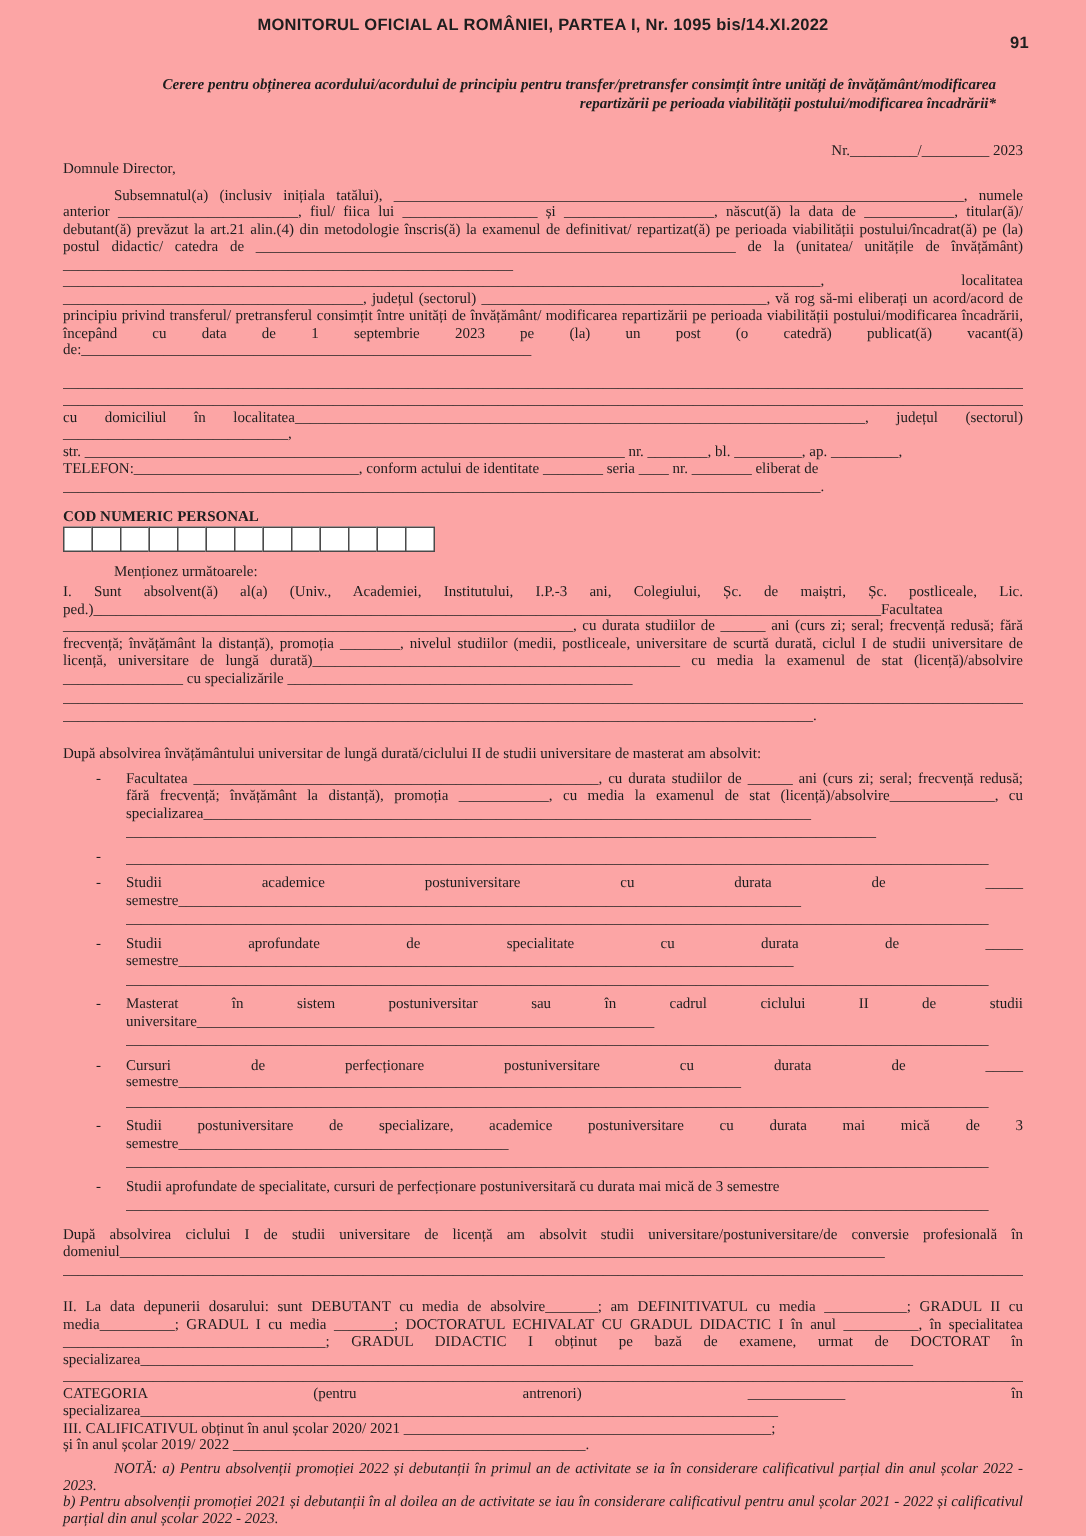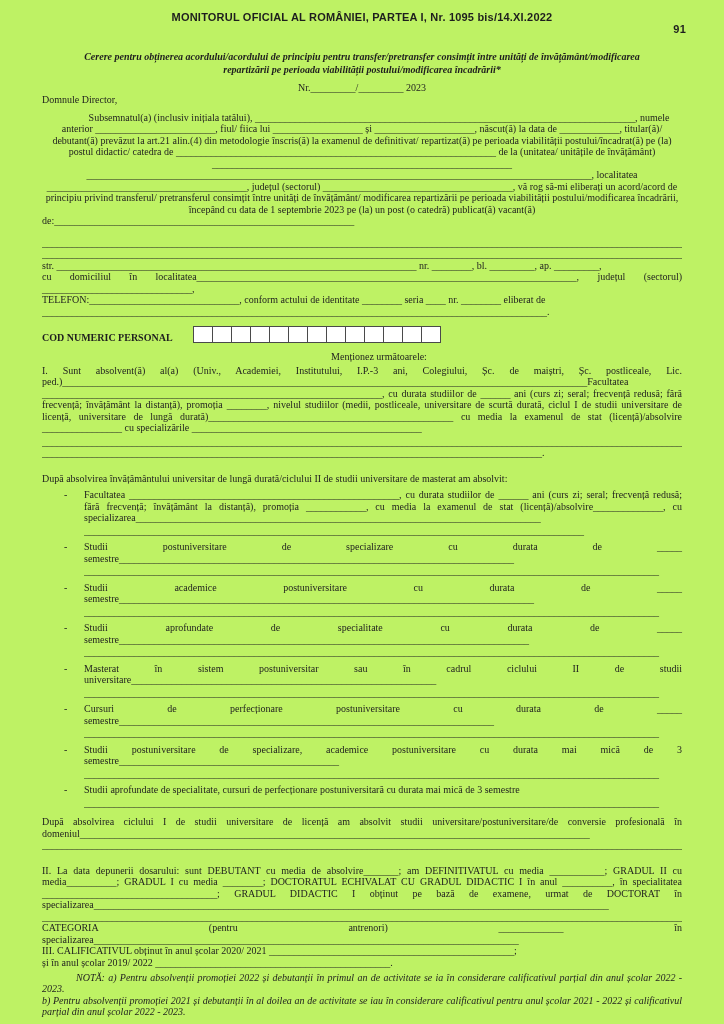--- a/index.html
+++ b/index.html
@@ -1,42 +1,42 @@
 <!DOCTYPE html>
 <html><head>
 <meta charset="utf-8">
 <style>
   html,body { margin:0; padding:0; background:#ffffff; }
   .page {
     width:724px; height:1024px; box-sizing:border-box;
-    background:#bef264; color:#1e1e1e;
+    background:#fca5a5; color:#1e1e1e;
     font-family:"Liberation Serif", serif;
     font-size:10px; line-height:11.5px;
     padding:12px 42px 0 42px; position:relative; overflow:hidden;
   }
   .mo-header {
     font-family:"Liberation Sans", sans-serif;
     font-size:11px; font-weight:700; letter-spacing:.2px;
     text-align:center; position:relative;
   }
   .mo-page-num { position:absolute; right:-4px; top:12px; font-weight:700; }
   .doc-title {
-    font-weight:bold; font-style:italic; text-align:center;
+    font-weight:bold; font-style:italic; text-align:right;
     font-size:10px; line-height:13px; margin:26px 18px 0 18px;
   }
-  .nr-line { text-align:center; margin-top:6px; }
+  .nr-line { text-align:right; margin-top:19px; }
   .salutation { text-align:left; margin-top:1px; }
   .para { text-align:justify; text-align-last:left; overflow-wrap:break-word; }
   .stretch { text-align-last:justify;font-family:Liberation Serif, serif; }
-  .ind { text-indent:34px;text-align:center; }
+  .ind { text-indent:34px; }
   .rule-line { white-space:nowrap; overflow:hidden; }
   .mt2{margin-top:2px;} .mt4{margin-top:4px;} .mt6{margin-top:6px;}
   .mt8{margin-top:8px;} .mt10{margin-top:10px;} .mt12{}
   .mt14{margin-top:14px;}
-  .cnp-row { display:flex; align-items:flex-end; margin-top:9px; }
+  .cnp-row { display:flex; align-items:flex-start; margin-top:9px;flex-direction:column; }
   .cnp-label { font-weight:bold; margin-right:20px; }
   .cnp-boxes { display:flex; }
   .cnp-box { width:18px; height:15px; border:1px solid #4a4a4a; margin-right:-1px; background:#fff; }
   .m-item { display:flex; margin-top:5px; }
   .m-dash { flex:none; width:20px; margin-left:22px; }
   .m-body { flex:1; min-width:0; }
   .m-text { text-align:justify; text-align-last:left; overflow-wrap:break-word; }
   .m-rule { white-space:nowrap; overflow:hidden; margin-top:1px; }
   .nota { font-style:italic; text-align:justify; text-align-last:left; line-height:11.3px; }
 </style>
@@ -55,22 +55,22 @@
   <div class="nr-line">Nr._________/_________ 2023</div>
 
   <div class="salutation">Domnule Director,</div>
 
   <div class="para ind mt6">Subsemnatul(a) (inclusiv inițiala tatălui), ____________________________________________________________________________, numele anterior ________________________, fiul/ fiica lui __________________ și ____________________, născut(ă) la data de ____________, titular(ă)/ debutant(ă) prevăzut la art.21 alin.(4) din metodologie înscris(ă) la examenul de definitivat/ repartizat(ă) pe perioada viabilității postului/încadrat(ă) pe (la) postul didactic/ catedra de ________________________________________________________________ de la (unitatea/ unitățile de învățământ) ____________________________________________________________ _____________________________________________________________________________________________________, localitatea ________________________________________, județul (sectorul) ______________________________________, vă rog să-mi eliberați un acord/acord de principiu privind transferul/ pretransferul consimțit între unități de învățământ/ modificarea repartizării pe perioada viabilității postului/modificarea încadrării, începând cu data de 1 septembrie 2023 pe (la) un post (o catedră) publicat(ă) vacant(ă) de:____________________________________________________________</div>
 
   <div class="rule-line mt10">____________________________________________________________________________________________________________________________________________</div>
   <div class="rule-line">____________________________________________________________________________________________________________________________________________</div>
 
   <div>
+    <div class="para">cu domiciliul în localitatea____________________________________________________________________________, județul (sectorul) ______________________________,</div>
     <div class="para">str. ________________________________________________________________________ nr. ________, bl. _________, ap. _________,</div>
-    <div class="para">cu domiciliul în localitatea____________________________________________________________________________, județul (sectorul) ______________________________,</div>
     <div class="para">TELEFON:______________________________, conform actului de identitate ________ seria ____ nr. ________ eliberat de</div>
     <div class="rule-line">_____________________________________________________________________________________________________.</div>
   </div>
 
   <div class="cnp-row">
     <span class="cnp-label">COD NUMERIC PERSONAL</span>
     <span class="cnp-boxes">
         <span class="cnp-box"></span>
         <span class="cnp-box"></span>
         <span class="cnp-box"></span>
@@ -101,21 +101,20 @@
     <div class="m-item">
       <span class="m-dash">-</span>
       <span class="m-body">
         <span class="m-text" style="display:block">Facultatea ______________________________________________________, cu durata studiilor de ______ ani (curs zi; seral; frecvență redusă; fără frecvență; învățământ la distanță), promoția ____________, cu media la examenul de stat (licență)/absolvire______________, cu specializarea_________________________________________________________________________________</span>
         <span class="m-rule" style="display:block">____________________________________________________________________________________________________</span>
       </span>
     </div>
     <div class="m-item">
       <span class="m-dash">-</span>
       <span class="m-body">
-        <span class="m-text" style="display:block">Studii postuniversitare de specializare cu durata de _____ semestre_______________________________________________________________________________</span>
         <span class="m-rule" style="display:block">___________________________________________________________________________________________________________________</span>
       </span>
     </div>
     <div class="m-item">
       <span class="m-dash">-</span>
       <span class="m-body">
         <span class="m-text" style="display:block">Studii academice postuniversitare cu durata de _____ semestre___________________________________________________________________________________</span>
         <span class="m-rule" style="display:block">___________________________________________________________________________________________________________________</span>
       </span>
     </div>

